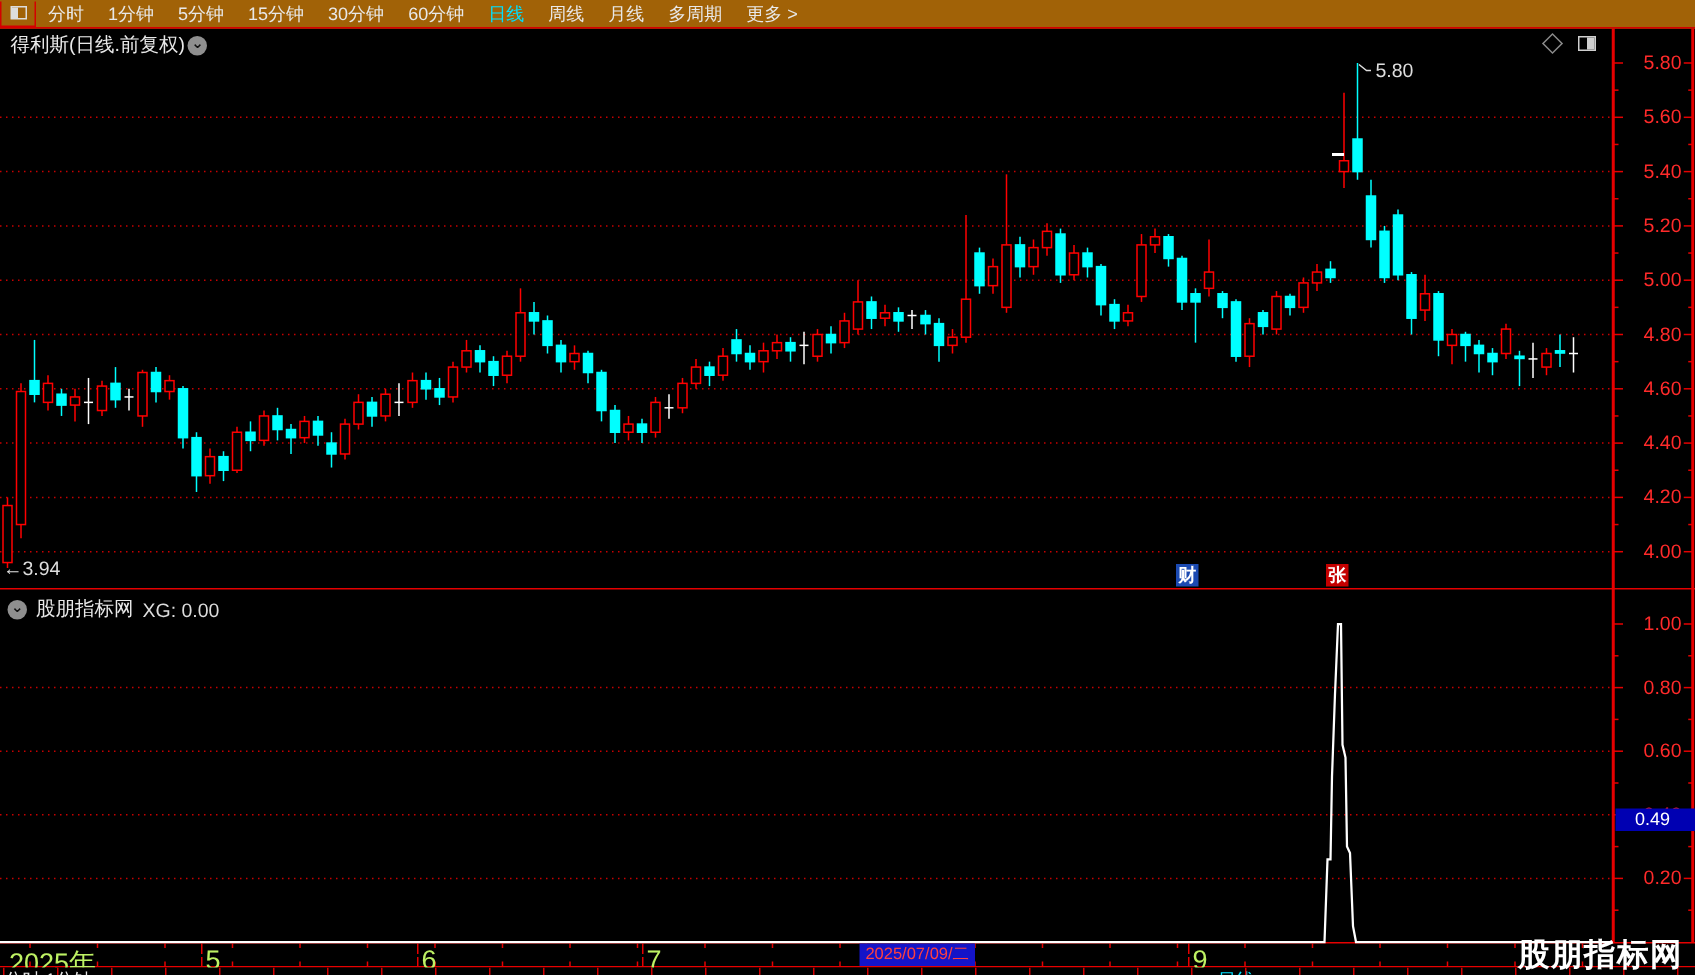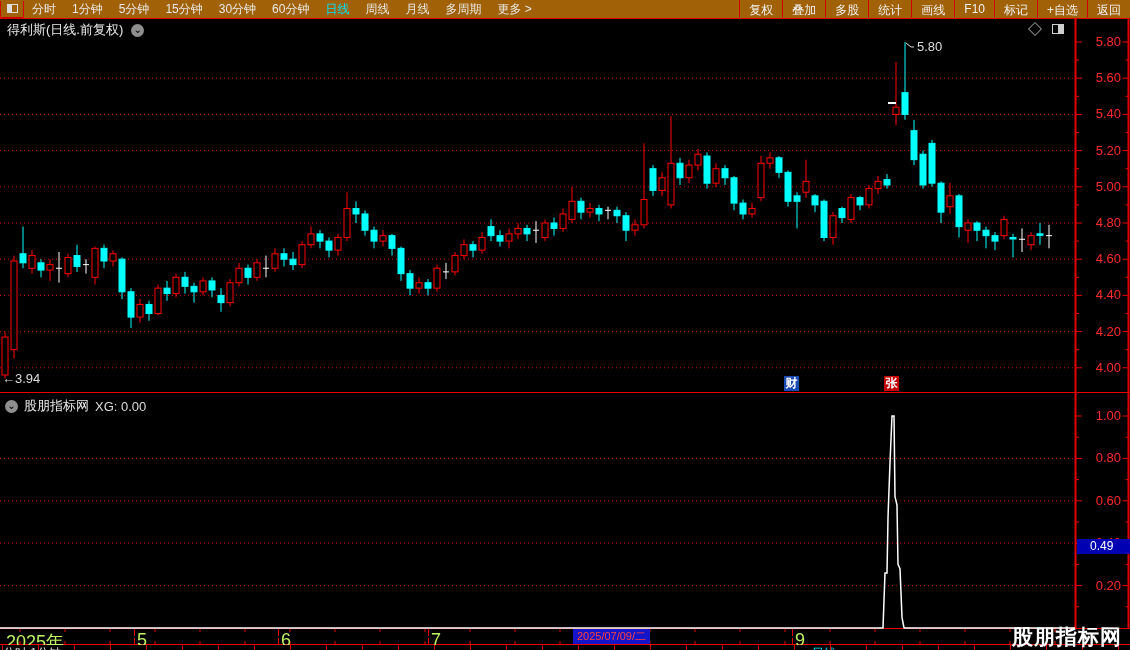--- a/index.html
+++ b/index.html
@@ -11,21 +11,21 @@
   .tb-iconbox{width:24px;height:17px;border:1px solid #d40000;border-top:none;
               display:flex;align-items:center;justify-content:center;box-sizing:border-box;}
   .half-square{width:11px;height:9px;border:1px solid #ddd;box-sizing:border-box;position:relative;}
   .half-square::after{content:"";position:absolute;left:0;top:0;width:4px;height:7px;background:#ddd;}
   .periods{display:flex;align-items:center;flex:1;}
   .tb-item{color:#e8e8e8;font-size:12px;padding:0 8px;white-space:nowrap;cursor:default;}
   .tb-item.active{color:#00e0ff;}
   .right-menu{display:flex;align-items:stretch;height:18px;}
   .rm-item{color:#f0f0f0;font-size:12px;padding:2px 9px 0 9px;border-left:1px solid #d40000;white-space:nowrap;}
   
-  .chart-title{position:absolute;left:7px;top:21px;color:#e9e9e9;font-size:13px;z-index:5;display:flex;align-items:center;gap:8px;}
+  .chart-title{position:absolute;left:7px;top:21px;color:#e9e9e9;font-size:13px;z-index:5;display:flex;align-items:center;gap:2px;}
   .circle-chevron{display:inline-block;width:13px;height:13px;border-radius:50%;background:#8f8f8f;
                   color:#101010;font-size:10px;line-height:11px;text-align:center;font-weight:bold;}
   .corner-icons{position:absolute;left:1030px;top:24px;z-index:5;display:flex;gap:12px;align-items:center;}
   .diamond{width:8px;height:8px;border:1px solid #8a8a8a;transform:rotate(45deg);}
   .half-square2{width:12px;height:10px;border:1px solid #cfcfcf;box-sizing:border-box;position:relative;}
   .half-square2::after{content:"";position:absolute;right:0;top:0;width:5px;height:8px;background:#cfcfcf;}
   .ind-header{position:absolute;left:5px;top:397px;z-index:5;display:flex;align-items:center;gap:6px;
               color:#e9e9e9;font-size:13px;}
   .ind-xg{color:#dcdcdc;}
   
@@ -566,31 +566,20 @@
       <span class="tb-item">5分钟</span>
       <span class="tb-item">15分钟</span>
       <span class="tb-item">30分钟</span>
       <span class="tb-item">60分钟</span>
       <span class="tb-item active">日线</span>
       <span class="tb-item">周线</span>
       <span class="tb-item">月线</span>
       <span class="tb-item">多周期</span>
       <span class="tb-item">更多 &gt;</span>
     </div>
-  <div class="right-menu" id="right-menu">
-      <span class="rm-item">复权</span>
-      <span class="rm-item">叠加</span>
-      <span class="rm-item">多股</span>
-      <span class="rm-item">统计</span>
-      <span class="rm-item">画线</span>
-      <span class="rm-item">F10</span>
-      <span class="rm-item">标记</span>
-      <span class="rm-item">+自选</span>
-      <span class="rm-item">返回</span>
-    </div>
 </div>
 
 <div class="chart-title">
   <span>得利斯(日线.前复权)</span>
   <span class="circle-chevron">⌄</span>
 </div>
 
 <div class="corner-icons">
   <span class="diamond"></span>
   <span class="half-square2"></span>

